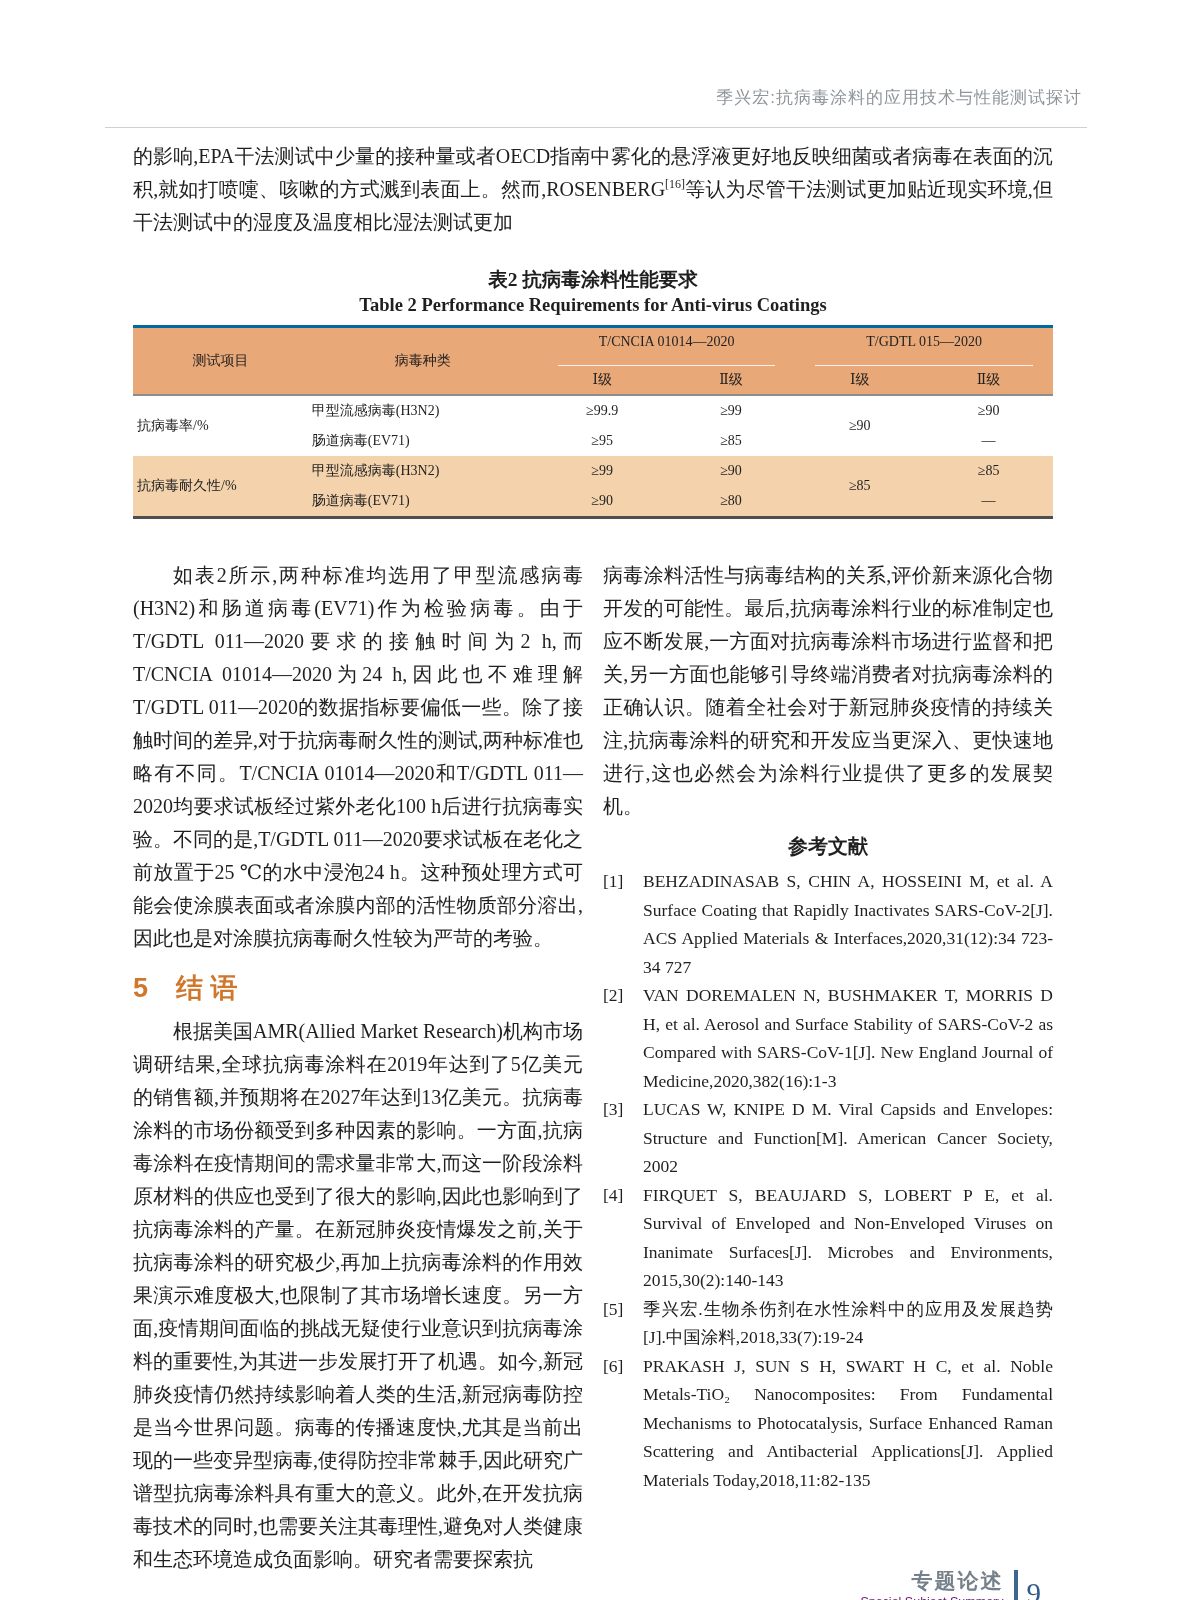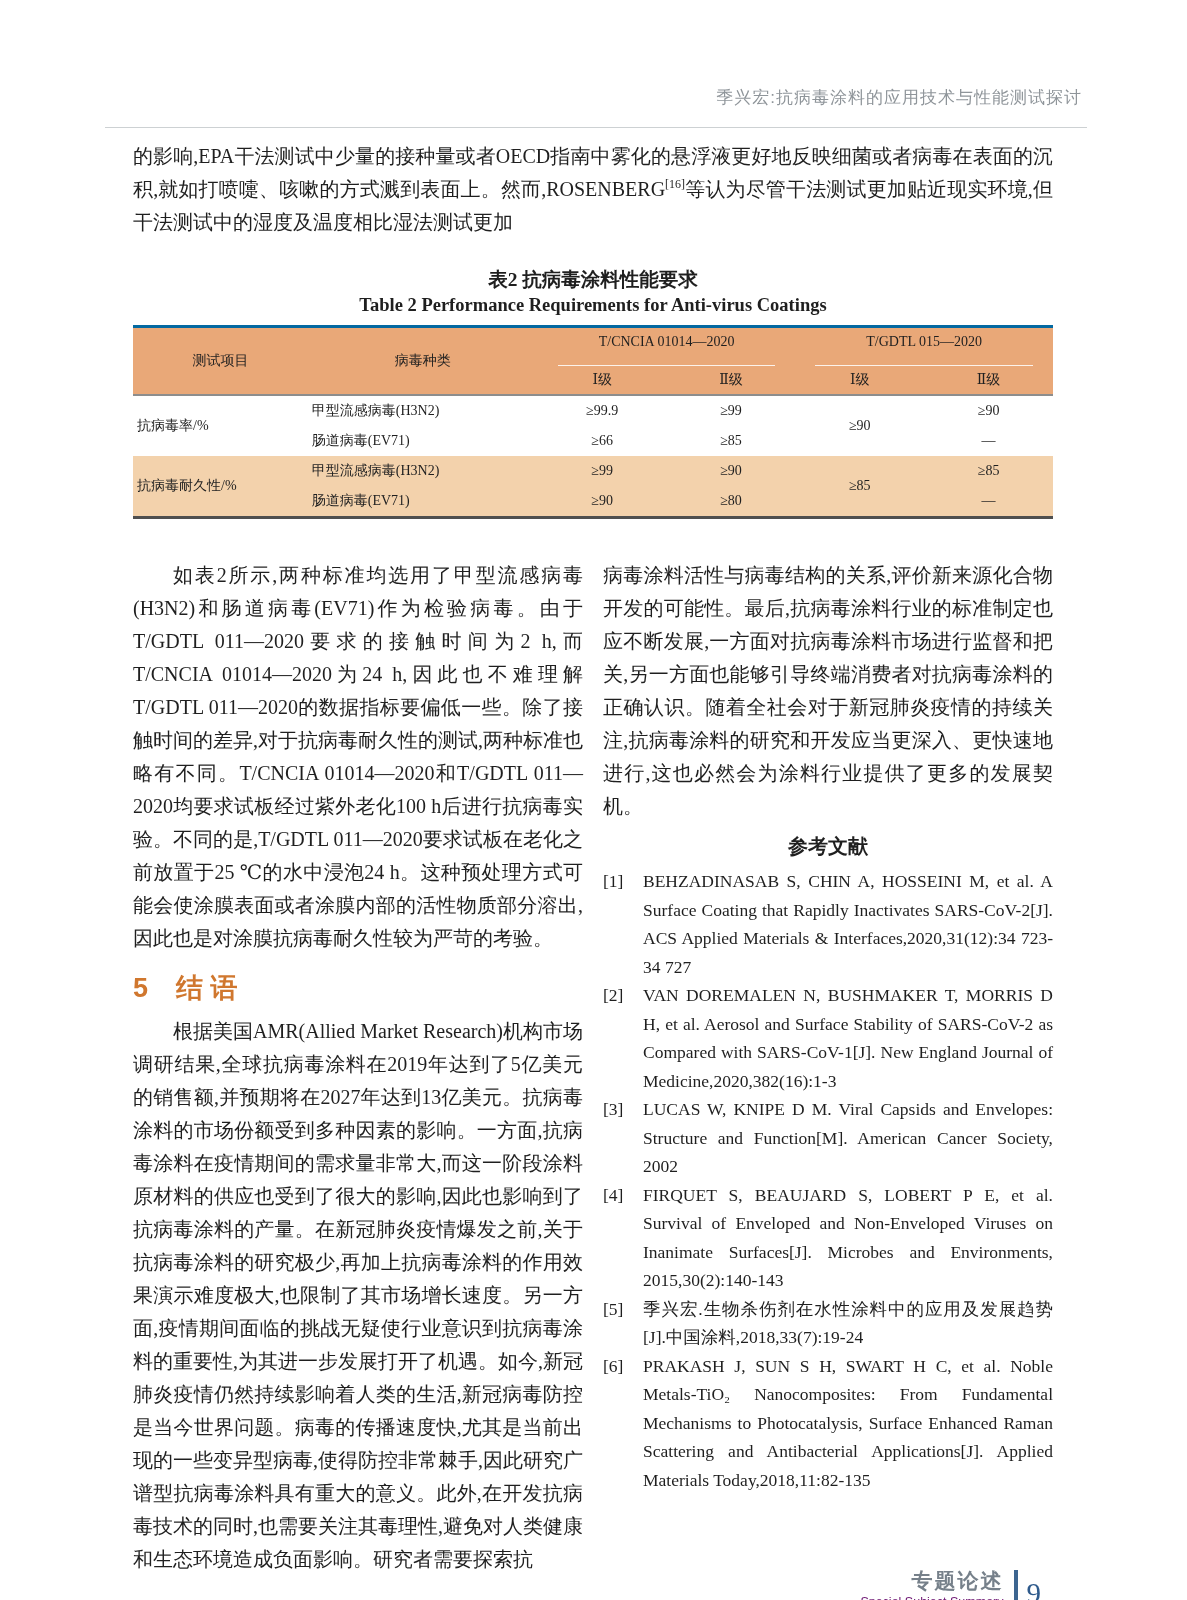--- a/index.html
+++ b/index.html
@@ -154,21 +154,21 @@
           <tr class="g1">
             <td rowspan="2" class="cell-item item-g1">抗病毒率/%</td>
             <td class="cell-virus">甲型流感病毒(H3N2)</td>
             <td class="cell-val">≥99.9</td>
             <td class="cell-val">≥99</td>
             <td rowspan="2" class="cell-val">≥90</td>
             <td class="cell-val">≥90</td>
           </tr>
           <tr class="g1">
             <td class="cell-virus">肠道病毒(EV71)</td>
-            <td class="cell-val">≥66</td>
+            <td class="cell-val">≥95</td>
             <td class="cell-val">≥85</td>
             <td class="cell-val">—</td>
           </tr>
           <tr class="g2">
             <td rowspan="2" class="cell-item item-g2">抗病毒耐久性/%</td>
             <td class="cell-virus">甲型流感病毒(H3N2)</td>
             <td class="cell-val">≥99</td>
             <td class="cell-val">≥90</td>
             <td rowspan="2" class="cell-val">≥85</td>
             <td class="cell-val">≥85</td>

